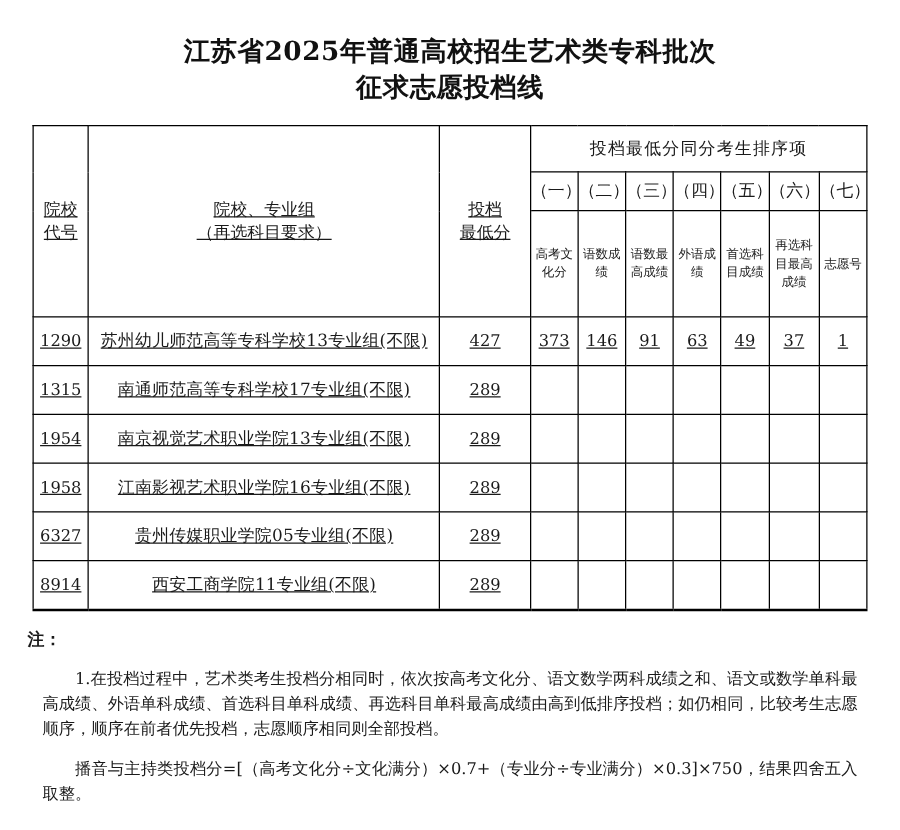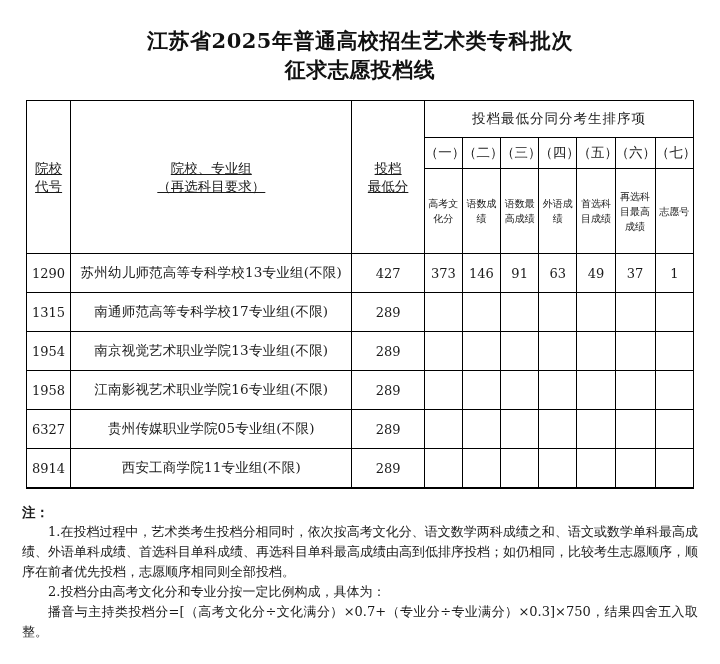--- a/index.html
+++ b/index.html
@@ -84,21 +84,21 @@
     font-size: 10px;
     line-height: 15px;
     padding: 2px 0;
   }
   .vert-text {
     display: inline-block;
     line-height: 15px;
   }
 
   
-  tr.data-row td { height: 38px; }
+  tr.data-row td { height: 38px; text-decoration: underline; }
   td.c-code {
     text-align: right;
     padding-right: 6px;
     font-size: 13px;
   }
   td.c-school {
     text-align: left;
     padding-left: 7px;
     font-size: 13.5px;
     letter-spacing: 0.2px;
@@ -117,21 +117,21 @@
     color: #1a1a1a;
   }
   .note-head {
     font-weight: bold;
     font-size: 13.5px;
     line-height: 19px;
   }
   .note-p {
     text-indent: 26px;
     text-align: justify;
-    margin: 0;
+    margin: 12px;
   }
 </style>
 </head>
 <body>
 
 <div class="page">
 
   <div class="title-block">
     <div class="title-line">江苏省2025年普通高校招生艺术类专科批次</div>
     <div class="title-line">征求志愿投档线</div>
@@ -259,17 +259,16 @@
             <td class="c-val"></td>
             <td class="c-val"></td>
           </tr>
         </tbody>
     </table>
   </div>
 
   <div class="notes">
     <div class="note-head">注：</div>
     <p class="note-p">1.在投档过程中，艺术类考生投档分相同时，依次按高考文化分、语文数学两科成绩之和、语文或数学单科最高成绩、外语单科成绩、首选科目单科成绩、再选科目单科最高成绩由高到低排序投档；如仍相同，比较考生志愿顺序，顺序在前者优先投档，志愿顺序相同则全部投档。</p>
-    <p class="note-p">2.投档分由高考文化分和专业分按一定比例构成，具体为：</p>
     <p class="note-p">播音与主持类投档分=[（高考文化分÷文化满分）×0.7+（专业分÷专业满分）×0.3]×750，结果四舍五入取整。</p>
   </div>
 
 </div>
 
 </body></html>

